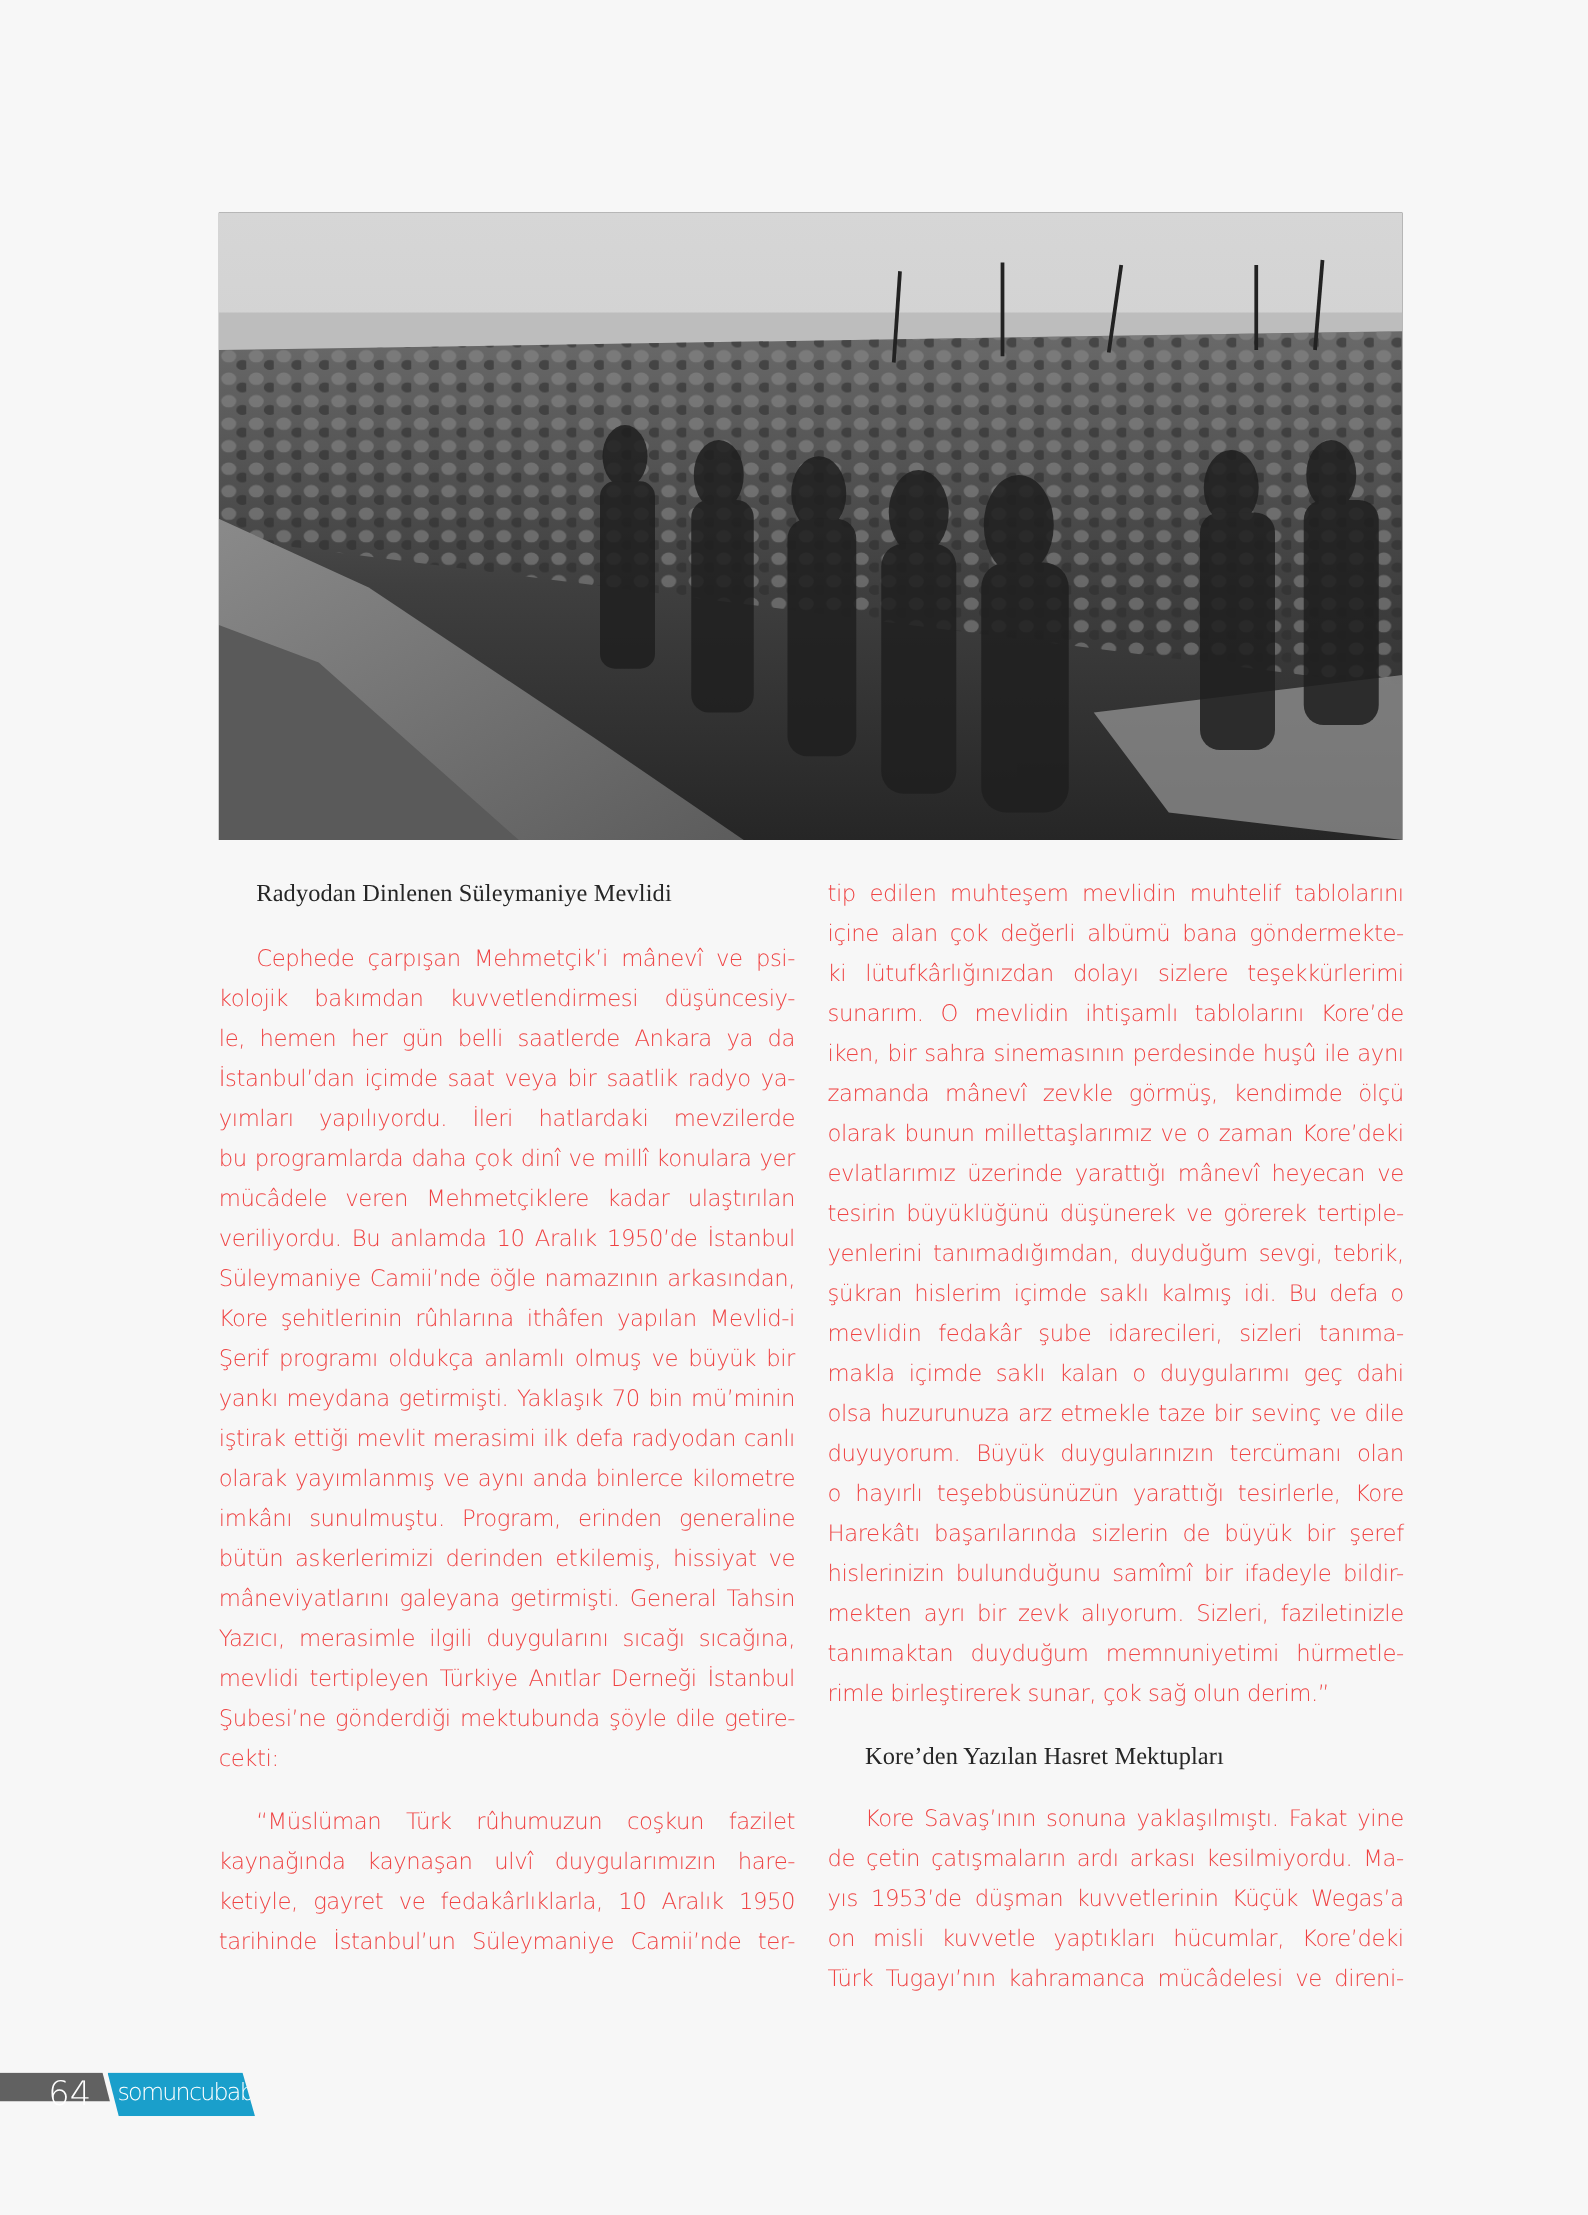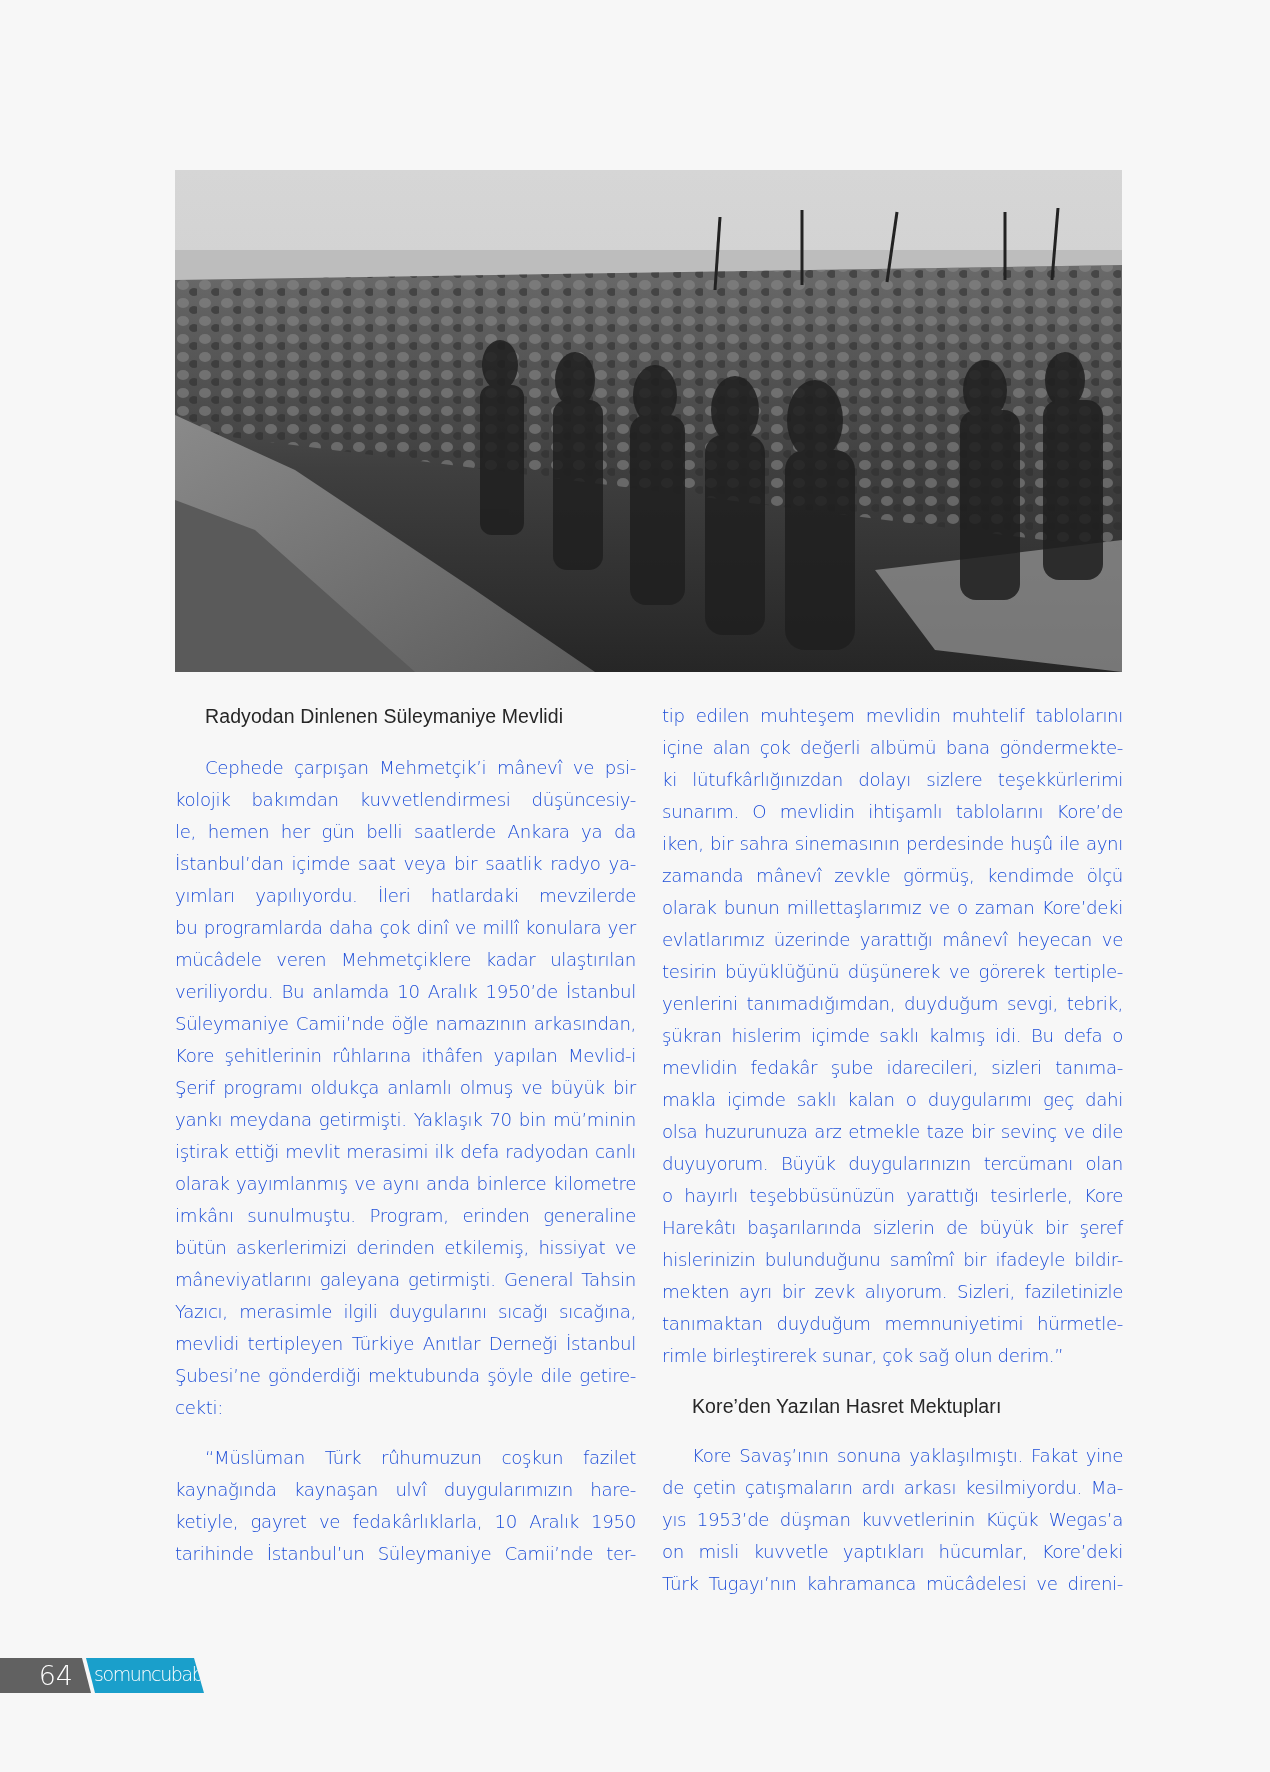--- a/index.html
+++ b/index.html
@@ -11,38 +11,38 @@
   }
   .photo {
     position: absolute; left: 175px; top: 170px; width: 947px; height: 502px;
     overflow: hidden; background: #6f6f6f;
   }
   .photo svg { display: block; width: 100%; height: 100%; }
   .col { position: absolute; width: 461px; }
   .col.left { left: 175px; top: 700px; }
   .col.right { left: 662px; top: 700px; }
   .heading {
-    font-family: Liberation Sans, sans-serif;
+    font-family: Liberation Serif, serif;
     font-size: 19.5px; font-weight: 500; color: #262626;
     padding-left: 30px; height: 32px; line-height: 32px; letter-spacing: 0.1px;
   }
   .line {
     font-family: "DejaVu Sans", sans-serif;
-    font-size: 18.2px; font-weight: 300; color: #1d4ed8;
+    font-size: 18.2px; font-weight: 300; color: #ef4444;
     height: 32px; line-height: 32px; white-space: nowrap;
     text-align: justify; text-align-last: justify;
     letter-spacing: -0.35px;
   }
   .line.indent { padding-left: 30px; }
   .line.last { text-align-last: left; }
   .gap-h { height: 20px; }
   .gap-p { height: 18px; }
   .footer { position: absolute; left: 0; top: 1658px; height: 35px; width: 210px; }
   .footer .pg {
-    position: absolute; left: 0; top: 0; height: 35px; width: 91px;
+    position: absolute; left: 0; top: 0; height: 23px; width: 91px;
     background: #616161;
     clip-path: polygon(0 0, 82px 0, 91px 35px, 0 35px);
     color: #fff; font-size: 27px; line-height: 35px;
     font-family: "DejaVu Sans", sans-serif; font-weight: 300;
     text-align: right; box-sizing: border-box; padding-right: 18px;
   }
   .footer .brand {
     position: absolute; left: 86px; top: 0; height: 35px; width: 118px;
     background: #1a9fcb;
     clip-path: polygon(0 0, 108px 0, 118px 35px, 9px 35px);

